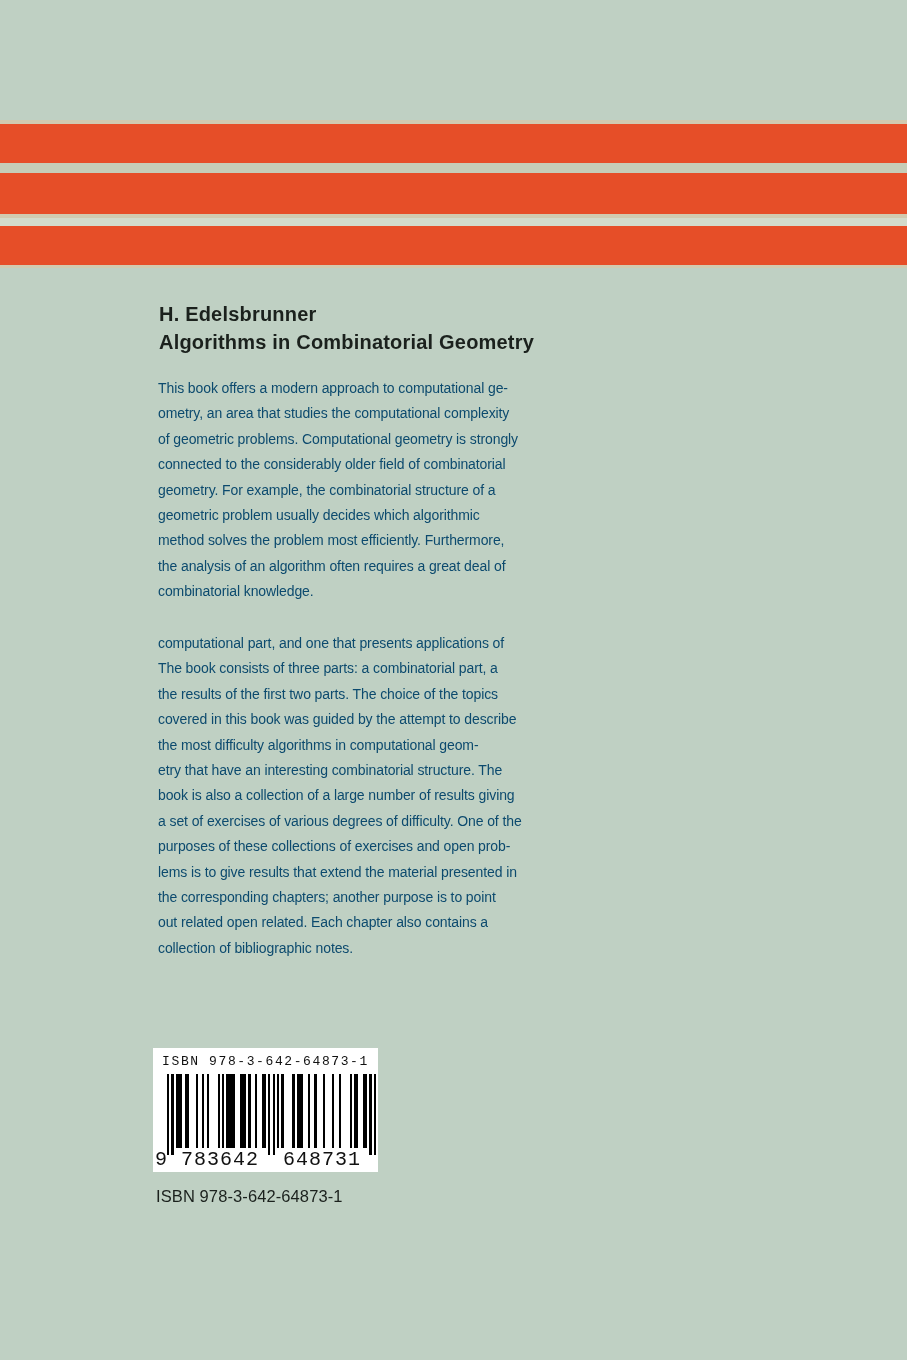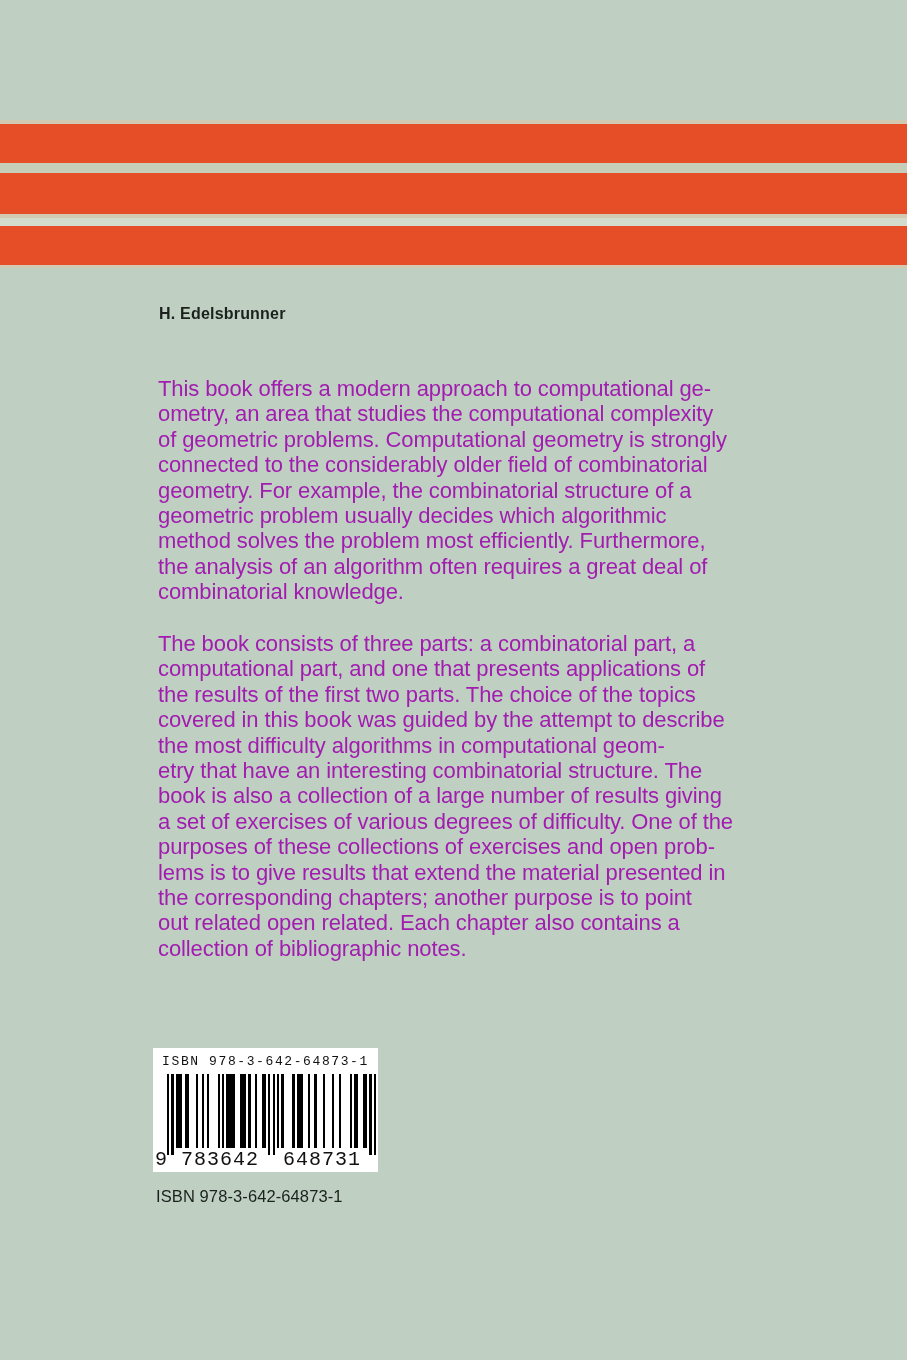--- a/index.html
+++ b/index.html
@@ -13,28 +13,28 @@
   .edge  { height:4px; background:#d1cab0; }
   .edge.thin { height:3px; }
   .stripe { height:39px; background:#e64e28; }
   .stripe.mid { height:41px; }
   .gap1 { height:10px; background:#c6cdb8; }
   .gap2 { height:8px;  background:#d3dbcc; }
 
   
   .heading {
     position:absolute; left:159px; top:300px;
-    font-size:16px; font-weight:bold; line-height:28px;
+    font-size:20px; font-weight:bold; line-height:28px;
     color:#1b211d; letter-spacing:0.2px; white-space:nowrap;
   }
 
   
   .para {
     position:absolute; left:158px; width:620px;
-    font-size:22px; line-height:25.4px; color:#a21caf;
+    font-size:14px; line-height:25.4px; color:#0c4a6e;
     letter-spacing:-0.1px; white-space:nowrap;
   }
   .para-1 { top:376px; }
   .para-2 { top:631px; }
 
   
   .barcode-box {
     position:absolute; left:153px; top:1048px;
     width:225px; height:124px; background:#ffffff;
   }
@@ -72,36 +72,37 @@
     <div class="gap1"></div>
     <div class="stripe mid" style="background: rgb(230, 78, 40);"></div>
     <div class="edge" style="background: rgb(209, 202, 176);"></div>
     <div class="gap2"></div>
     <div class="stripe" style="background: rgb(230, 78, 40);"></div>
     <div class="edge thin" style="background: rgb(209, 202, 176);"></div>
   </div>
 
   <div class="heading">
     <div>H. Edelsbrunner</div>
+    <div>Algorithms in Combinatorial Geometry</div>
   </div>
 
   <div class="para para-1">
       <div>This book offers a modern approach to computational ge-</div>
       <div>ometry, an area that studies the computational complexity</div>
       <div>of geometric problems. Computational geometry is strongly</div>
       <div>connected to the considerably older field of combinatorial</div>
       <div>geometry. For example, the combinatorial structure of a</div>
       <div>geometric problem usually decides which algorithmic</div>
       <div>method solves the problem most efficiently. Furthermore,</div>
       <div>the analysis of an algorithm often requires a great deal of</div>
       <div>combinatorial knowledge.</div>
     </div>
   <div class="para para-2">
+      <div>computational part, and one that presents applications of</div>
       <div>The book consists of three parts: a combinatorial part, a</div>
-      <div>computational part, and one that presents applications of</div>
       <div>the results of the first two parts. The choice of the topics</div>
       <div>covered in this book was guided by the attempt to describe</div>
       <div>the most difficulty algorithms in computational geom-</div>
       <div>etry that have an interesting combinatorial structure. The</div>
       <div>book is also a collection of a large number of results giving</div>
       <div>a set of exercises of various degrees of difficulty. One of the</div>
       <div>purposes of these collections of exercises and open prob-</div>
       <div>lems is to give results that extend the material presented in</div>
       <div>the corresponding chapters; another purpose is to point</div>
       <div>out related open related. Each chapter also contains a</div>

